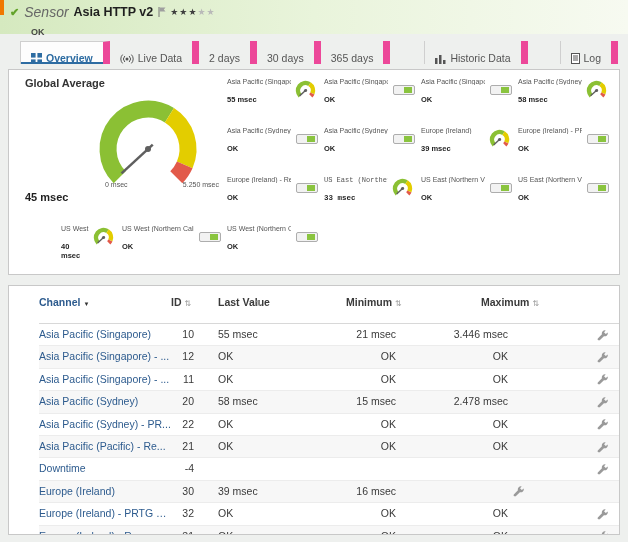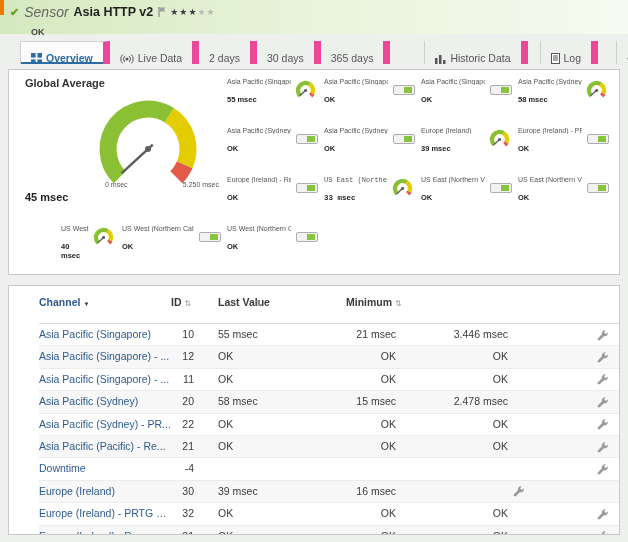--- a/index.html
+++ b/index.html
@@ -20,21 +20,21 @@
   .st-f{color:#3e3e3e}.st-e{color:#b9b9b9}
   .status-row{padding-left:21px;margin-top:1px}
   .status-label{font-size:9px;font-weight:bold;color:#474747}
   
   .tabs{display:flex;margin:7px 8px 5px 20px;height:23px;font-size:10.5px;color:#555;align-items:stretch}
   .tab{display:flex;align-items:flex-end;gap:4px;padding:0 10px;border-right:7px solid #ec4899;cursor:pointer;white-space:nowrap}
   .tab:first-child{border-left:1px solid #cfcfcf}
   .tab.active{background:#fdfdfd;color:#2d6ca2;font-weight:bold;
     box-shadow:inset 0 -2px 0 #2d6ca2;border-top:1px solid #cfcfcf}
   .gap1{margin-left:34px;border-left:1px solid #cfcfcf}
-  .gap2{margin-left:12px;border-left:1px solid #cfcfcf}
+  .gap2{margin-left:32px;border-left:1px solid #cfcfcf}
   .gap3{margin-left:18px;border-left:1px solid #cfcfcf}
   .ticon{display:inline-flex;align-items:center}
   
   .panel{background:#fff;border:1px solid #c8c8c8;margin:0 8px}
   .gauge-panel{display:grid;grid-template-columns:105px 105px 1fr 1fr 1fr 1fr;
     grid-template-rows:repeat(4,49px);padding:5px 6px 3px}
   .global{grid-column:1/3;grid-row:1/4;padding:2px 0 0 10px}
   .g-title{font-size:11px;font-weight:bold;color:#333;line-height:13px}
   .g-dial{margin:1px 0 0 48px;width:150px;height:104px}
   .g-axis{width:150px;margin:-14px 0 0 48px;display:flex;justify-content:space-between;
@@ -366,20 +366,21 @@
         </div>
       </div>
     </section>
 
   <section class="panel table-panel">
     <div class="thead">
       <div class="td td-channel"><span>Channel</span><span class="caret">▼</span></div>
       <div class="td td-id"><span>ID</span><span class="sort">⇅</span></div>
       <div class="td td-last"><span class="lbl-wrap">Last Value</span><span class="sort">⇅</span></div>
       <div class="td td-min"><span>Minimum</span><span class="sort">⇅</span></div>
+      <div class="td td-max"><span>Maximum</span><span class="sort">⇅</span></div>
       <div class="td td-act"></div>
     </div>
     <div>
         <div class="trow">
           <div class="td td-channel">Asia Pacific (Singapore)</div>
           <div class="td td-id">10</div>
           <div class="td td-last">55 msec</div>
           <div class="td td-min">21 msec</div>
           <div class="td td-max">3.446 msec</div>
           <div class="td td-act">

